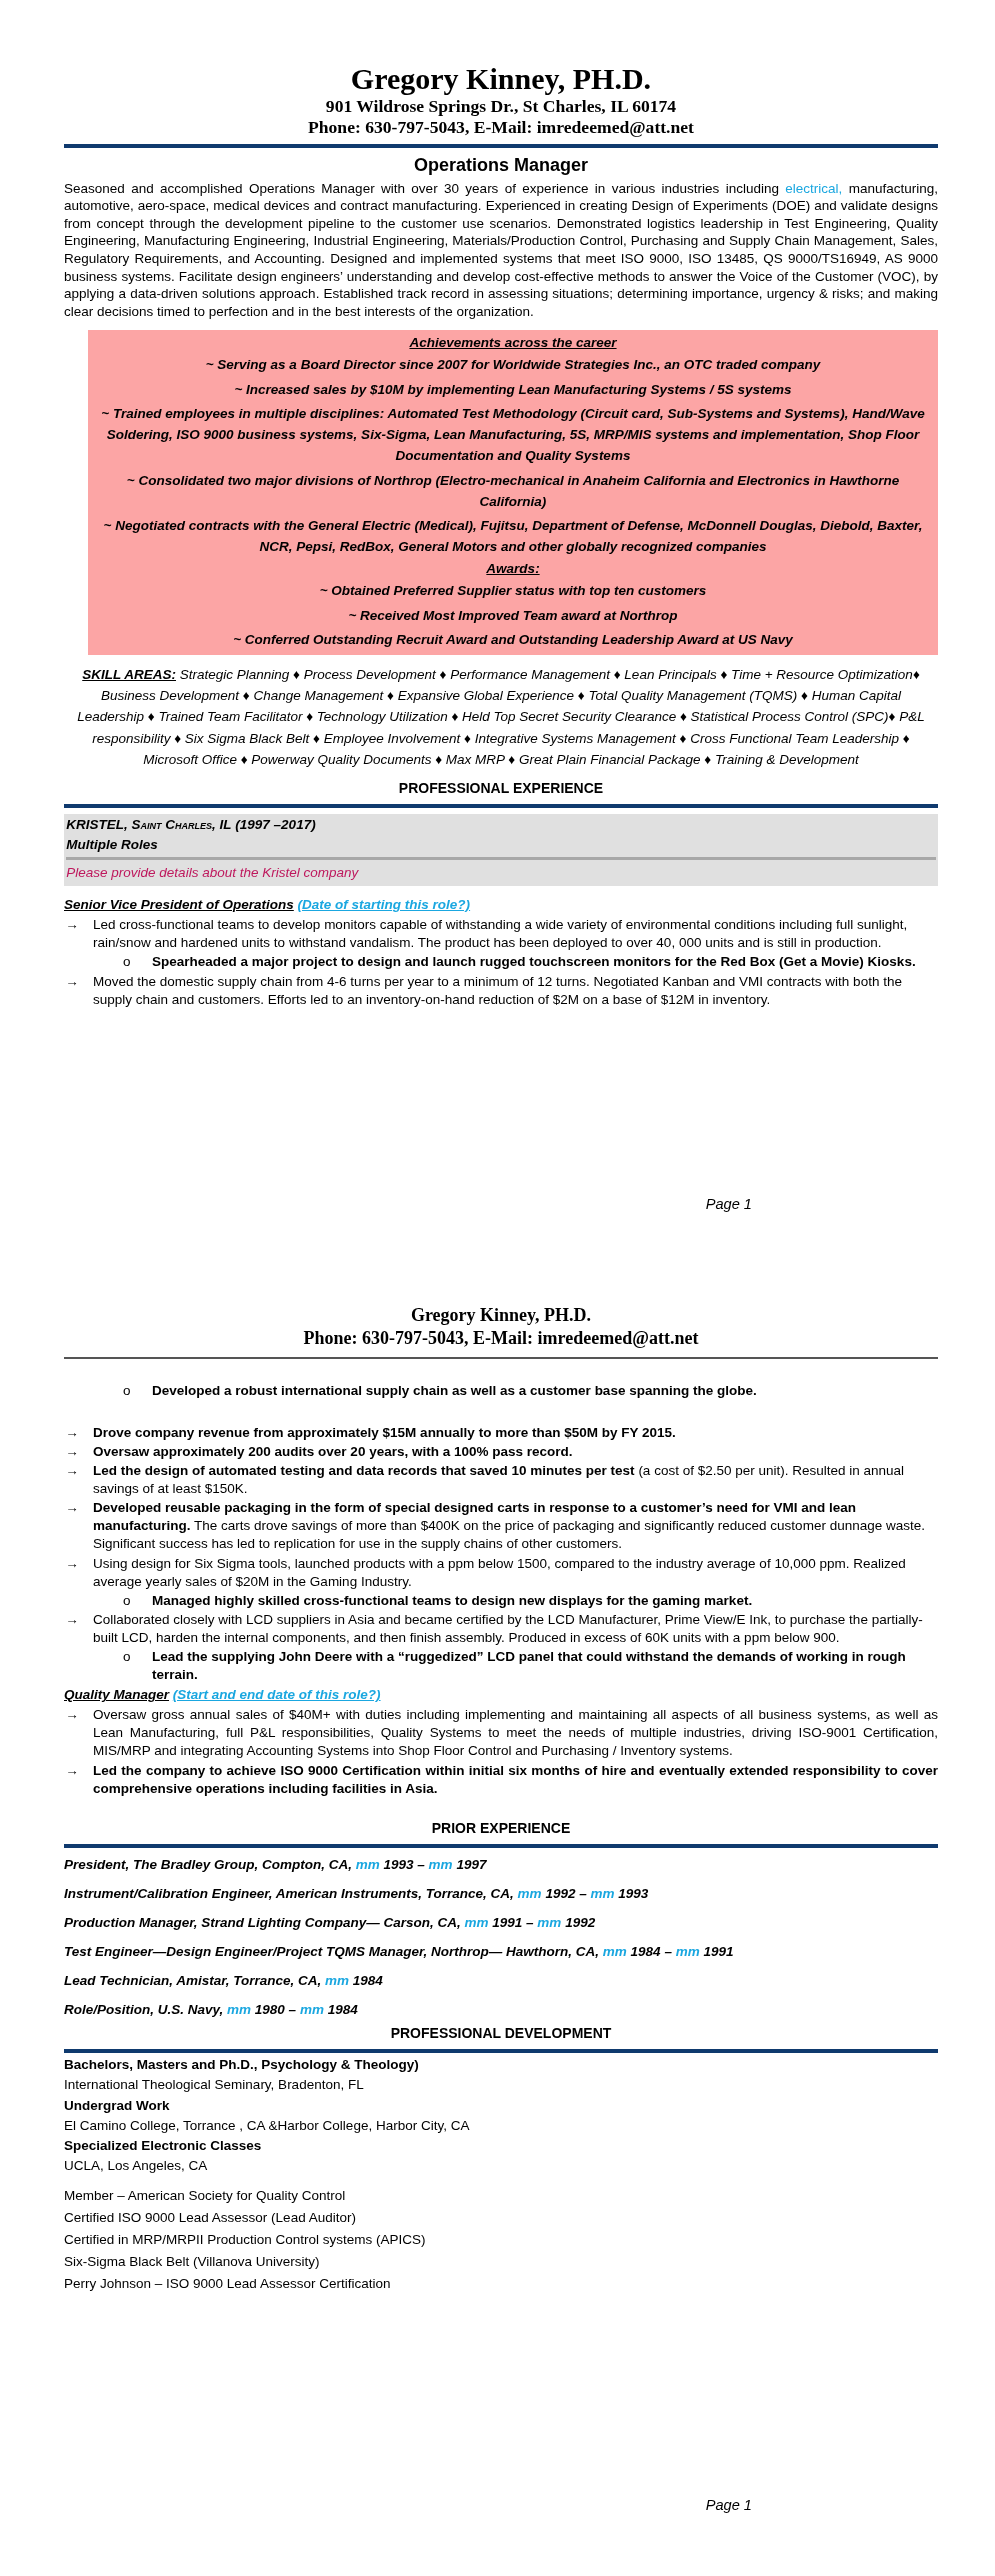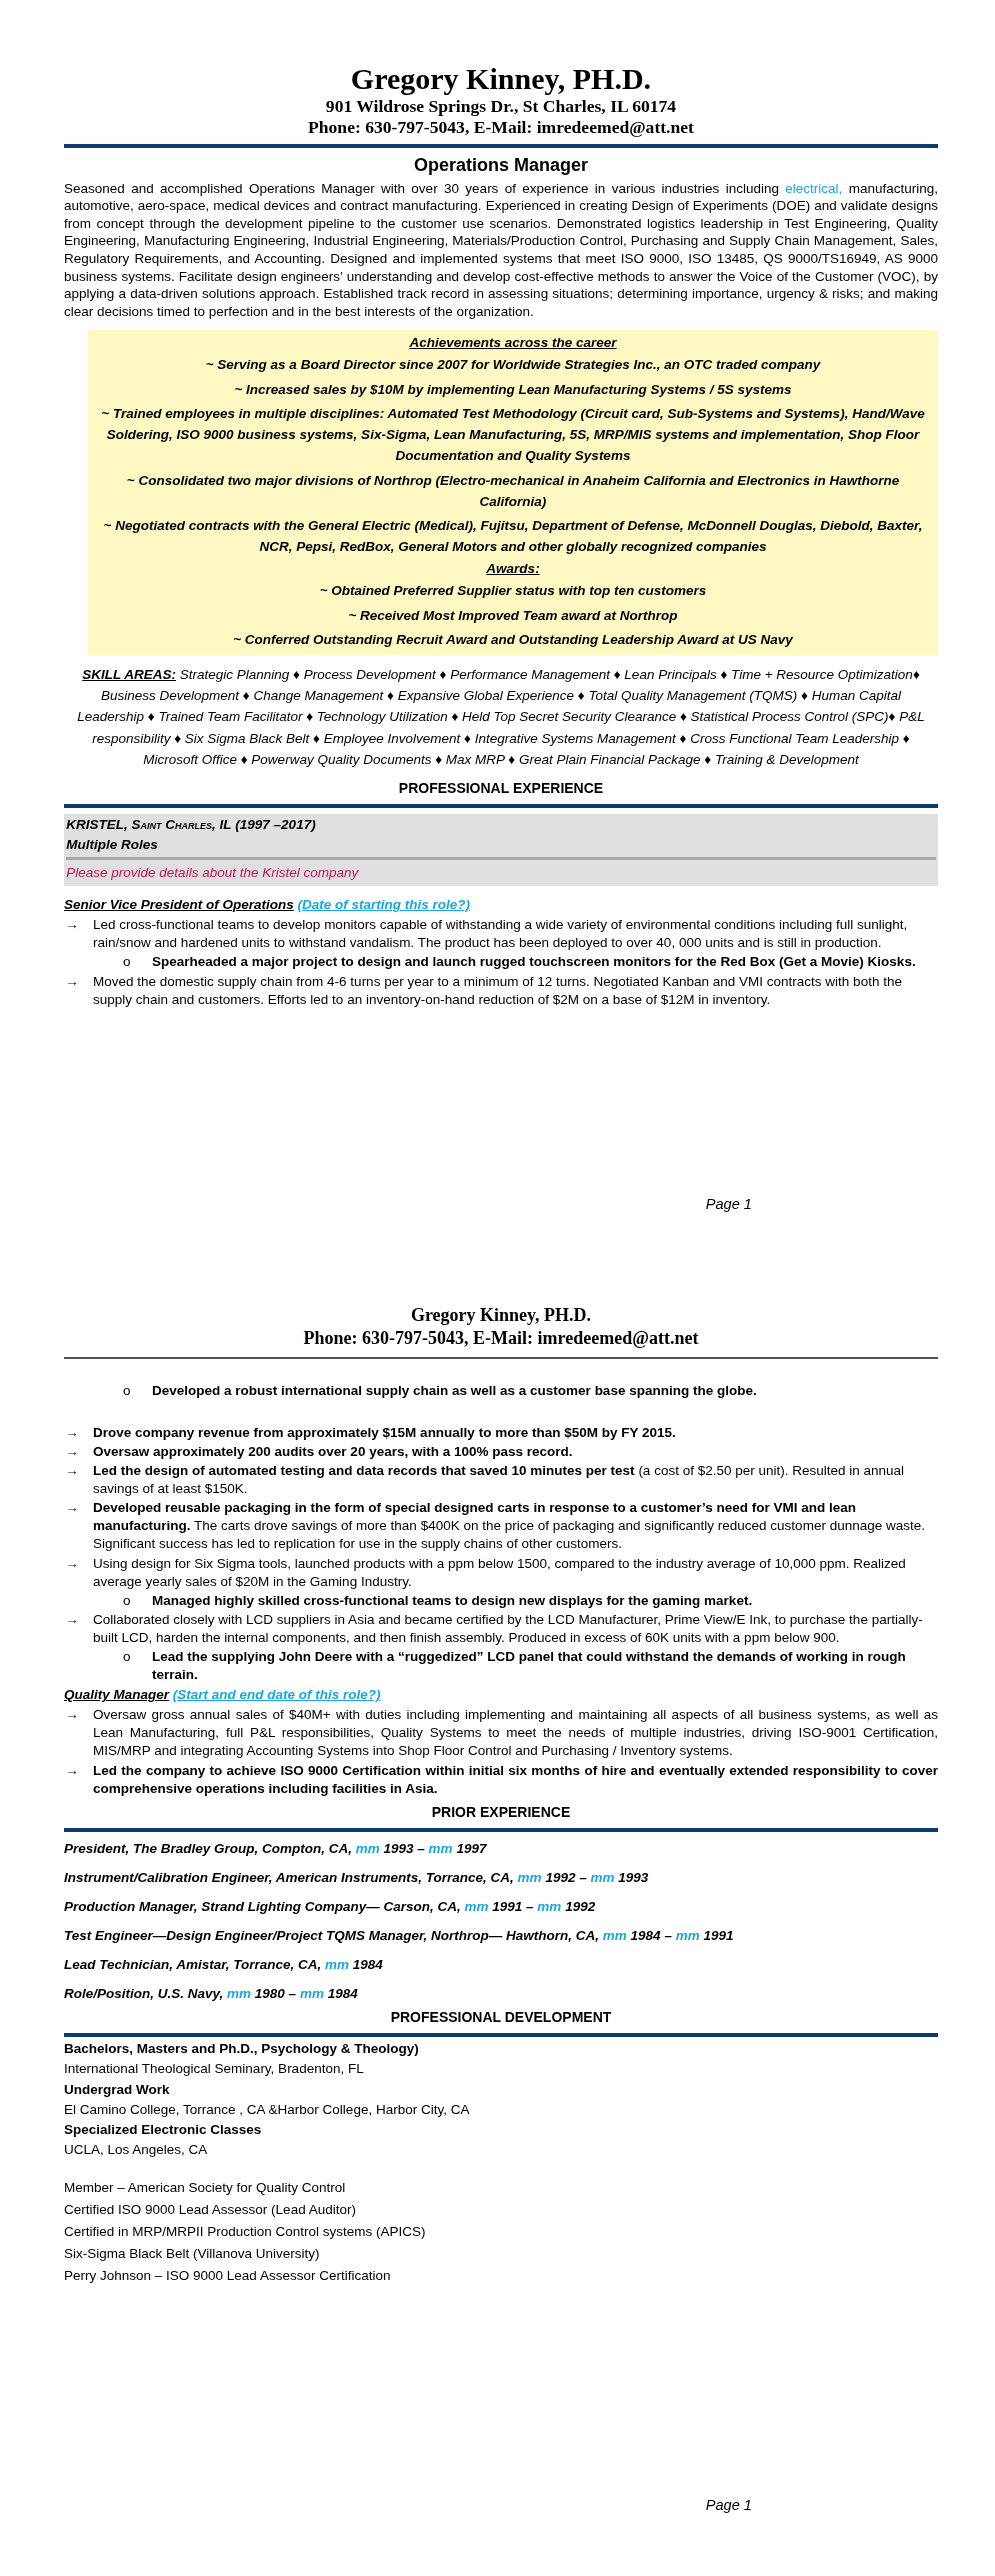--- a/index.html
+++ b/index.html
@@ -8,21 +8,21 @@
   #page1 { top: 0; height: 1276px; }
   #page2 { top: 1276px; height: 1300px; }
   .content { position: absolute; left: 64px; width: 874px; }
   .name { text-align: center; font-family: "Liberation Serif", serif; font-weight: bold; font-size: 30px; line-height: 35px; margin-top: 61px; }
   .addr { text-align: center; font-family: "Liberation Serif", serif; font-weight: bold; font-size: 17.6px; line-height: 21px; }
   .rule-blue { height: 4.1px; background: #0f3a6e; margin: 5.9px 0 0 0; }
   .rule-gray { height: 2.3px; background: #555; margin: 5.9px 0 0 0; }
   .title { text-align: center; font-weight: bold; font-size: 18px; line-height: 23.4px; margin-top: 5.9px; }
   .summary { text-align: justify; font-size: 13.5px; line-height: 17.6px; margin-top: 2.3px; }
   .accent { color: #1aa7e0; margin-top: 40px; }
-  .shaded { background: #fef9c3; margin-top: 9.4px; padding: 3.5px 0 3.5px 0; margin-left: 24px; }
+  .shaded { background: #fca5a5; margin-top: 9.4px; padding: 3.5px 0 3.5px 0; margin-left: 24px; }
   .ach-head { text-align: center; font-weight: bold; font-style: italic; text-decoration: underline; font-size: 13.5px; line-height: 19px; }
   .ach { text-align: center; font-weight: bold; font-style: italic; font-size: 13.5px; line-height: 21px; padding: 1.8px 4.7px; }
   .skills { text-align: center; font-style: italic; font-size: 13.5px; line-height: 21.4px; margin-top: 8.2px; padding: 0 2.3px; }
   .skills .lbl { font-weight: bold; text-decoration: underline; }
   .sec-head { text-align: center; font-weight: bold; font-size: 14px; line-height: 19px; margin-top: 8.2px; }
   .company-box { background: #e0e0e0; margin-top: 5.9px; padding: 1.2px 2.3px; }
   .company-line { font-weight: bold; font-style: italic; font-size: 13.5px; line-height: 20px; }
   .sc { font-variant: small-caps; }
   .company-sep { height: 2.9px; background: #a8a8a8; margin: 2.3px 0 2.3px 0; }
   .company-note { font-style: italic; font-size: 13.5px; line-height: 22px; color: #be185d; }
@@ -103,21 +103,21 @@
     <div class="bl"><span class="mark">→</span><span class="b">Developed reusable packaging in the form of special designed carts in response to a customer’s need for VMI and lean manufacturing.</span><span> The carts drove savings of more than $400K on the price of packaging and significantly reduced customer dunnage waste. Significant success has led to replication for use in the supply chains of other customers.</span></div>
     <div class="bl"><span class="mark">→</span><span>Using design for Six Sigma tools, launched products with a ppm below 1500, compared to the industry average of 10,000 ppm. Realized average yearly sales of $20M in the Gaming Industry.</span></div>
     <div class="sub"><span class="mark">o</span><span>Managed highly skilled cross-functional teams to design new displays for the gaming market.</span></div>
     <div class="bl"><span class="mark">→</span><span>Collaborated closely with LCD suppliers in Asia and became certified by the LCD Manufacturer, Prime View/E Ink, to purchase the partially-built LCD, harden the internal components, and then finish assembly. Produced in excess of 60K units with a ppm below 900.</span></div>
     <div class="sub"><span class="mark">o</span><span>Lead the supplying John Deere with a “ruggedized” LCD panel that could withstand the demands of working in rough terrain.</span></div>
 
     <div class="role" style="margin-top: 1.2px;"><span class="r-title">Quality Manager</span> <span class="r-date">(Start and end date of this role?)</span></div>
     <div class="bl" style="text-align: justify;"><span class="mark">→</span><span>Oversaw gross annual sales of $40M+ with duties including implementing and maintaining all aspects of all business systems, as well as Lean Manufacturing, full P&amp;L responsibilities, Quality Systems to meet the needs of multiple industries, driving ISO-9001 Certification, MIS/MRP and integrating Accounting Systems into Shop Floor Control and Purchasing / Inventory systems.</span></div>
     <div class="bl b" style="text-align: justify;"><span class="mark">→</span><span>Led the company to achieve ISO 9000 Certification within initial six months of hire and eventually extended responsibility to cover comprehensive operations including facilities in Asia.</span></div>
 
-    <div class="sec-head" style="margin-top: 5px;">PRIOR EXPERIENCE</div>
+    <div class="sec-head" style="margin-top: 21px;">PRIOR EXPERIENCE</div>
     <div class="rule-blue"></div>
     <div id="prior-list" style="margin-top: 2.3px;">
         <div class="prior"><span>President, The Bradley Group, Compton, CA, </span><span class="accent">mm</span><span> 1993</span><span> – </span><span class="accent">mm</span><span> 1997</span></div>
         <div class="prior"><span>Instrument/Calibration Engineer, American Instruments, Torrance, CA, </span><span class="accent">mm</span><span> 1992</span><span> – </span><span class="accent">mm</span><span> 1993</span></div>
         <div class="prior"><span>Production Manager, Strand Lighting Company— Carson, CA, </span><span class="accent">mm</span><span> 1991</span><span> – </span><span class="accent">mm</span><span> 1992</span></div>
         <div class="prior"><span>Test Engineer—Design Engineer/Project TQMS Manager, Northrop— Hawthorn, CA, </span><span class="accent">mm</span><span> 1984</span><span> – </span><span class="accent">mm</span><span> 1991</span></div>
         <div class="prior"><span>Lead Technician, Amistar, Torrance, CA, </span><span class="accent">mm</span><span> 1984</span></div>
         <div class="prior"><span>Role/Position, U.S. Navy, </span><span class="accent">mm</span><span> 1980</span><span> – </span><span class="accent">mm</span><span> 1984</span></div>
       </div>
 
@@ -126,21 +126,21 @@
 
     <div style="margin-top: 2.3px;">
       <div class="edu-h">Bachelors, Masters and Ph.D., Psychology &amp; Theology)</div>
       <div class="edu-t">International Theological Seminary, Bradenton, FL</div>
       <div class="edu-h">Undergrad Work</div>
       <div class="edu-t">El Camino College, Torrance , CA &amp;Harbor College, Harbor City, CA</div>
       <div class="edu-h">Specialized Electronic Classes</div>
       <div class="edu-t">UCLA, Los Angeles, CA</div>
     </div>
 
-    <div style="margin-top: 16px;">
+    <div style="margin-top: 8px;">
       <div class="cert">Member – American Society for Quality Control</div>
       <div class="cert">Certified ISO 9000 Lead Assessor (Lead Auditor)</div>
       <div class="cert">Certified in MRP/MRPII Production Control systems (APICS)</div>
       <div class="cert">Six-Sigma Black Belt (Villanova University)</div>
       <div class="cert">Perry Johnson – ISO 9000 Lead Assessor Certification</div>
     </div>
   </div>
   <div class="pagenum" style="top: 1221px;">Page 1</div>
 </div>
 

